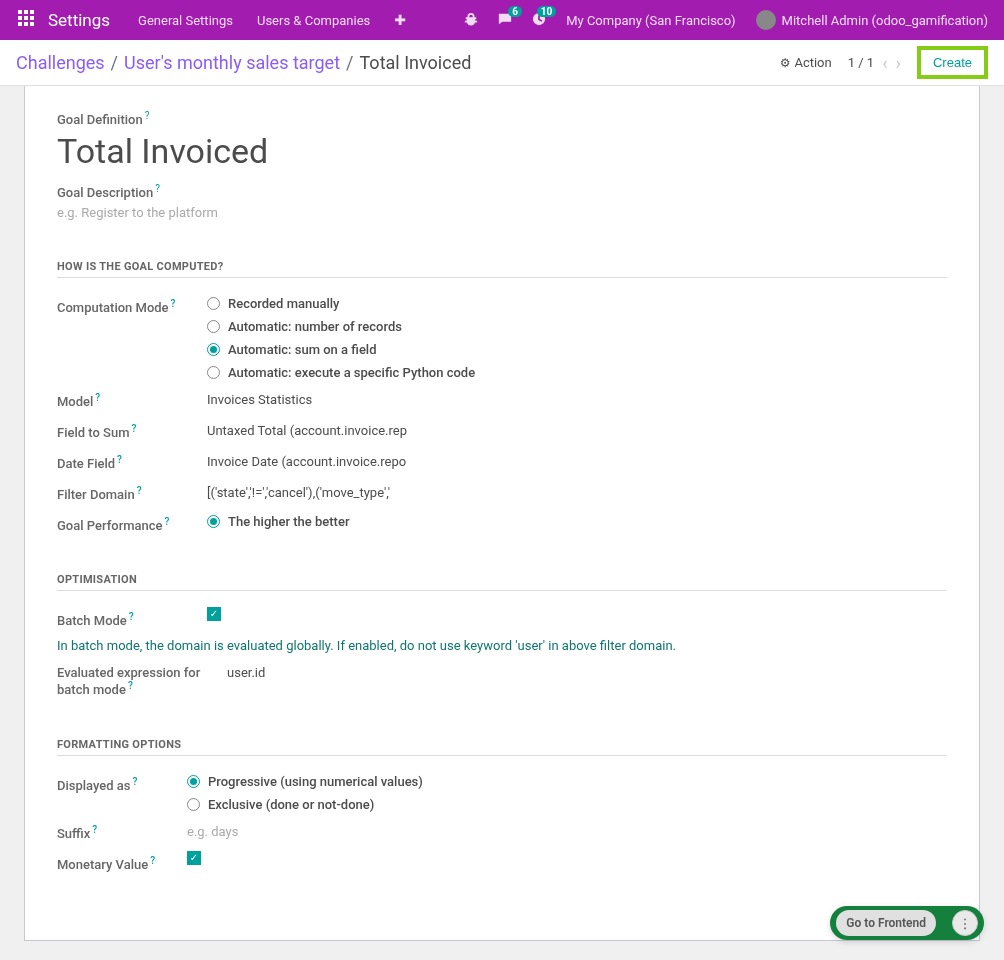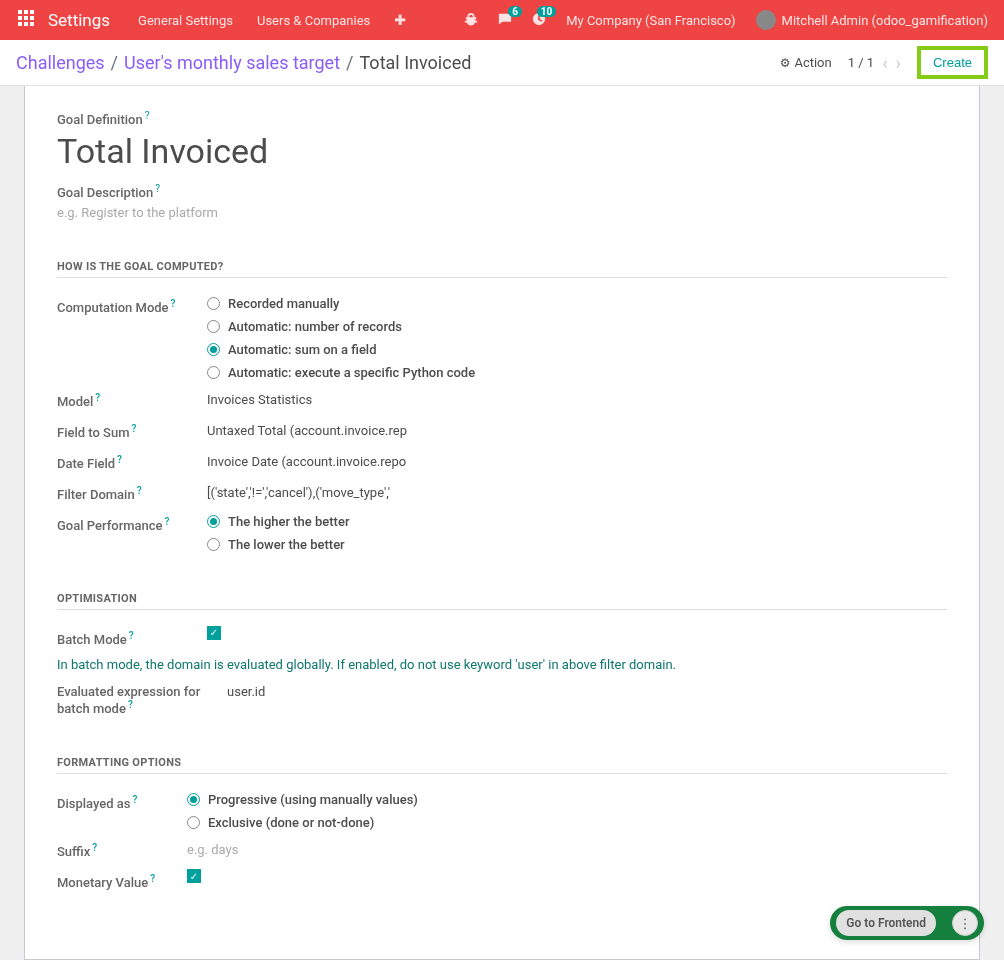--- a/index.html
+++ b/index.html
@@ -1,17 +1,17 @@
 <!DOCTYPE html>
 <html><head>
 <meta charset="utf-8">
 <style>
 * { box-sizing: border-box; margin: 0; padding: 0; }
 body { font-family: -apple-system, BlinkMacSystemFont, "Segoe UI", Roboto, sans-serif; background: #f0f0f0; font-size: 13px; color: #4c4c4c; width: 1004px; }
-.navbar { background: #ef4444; height: 40px; display: flex; align-items: center; color: #fff; padding: 0 8px; justify-content: center; }
+.navbar { background: #a21caf; height: 40px; display: flex; align-items: center; color: #fff; padding: 0 8px; justify-content: center; }
 .apps-icon { width: 20px; height: 20px; display: grid; grid-template-columns: repeat(3, 4px); grid-template-rows: repeat(3, 4px); gap: 2px; margin: 0 10px; cursor: pointer; }
 .apps-icon span { background: #fff; width: 4px; height: 4px; }
 .navbar-brand { font-size: 17px; color: #fff; margin-right: 16px; }
 .nav-link { color: rgba(255,255,255,0.85); padding: 0 12px; font-size: 13px; cursor: pointer; }
 .nav-plus { color: rgba(255,255,255,0.85); padding: 0 12px; font-size: 14px; cursor: pointer; }
 .nav-spacer { flex: 1; }
 .nav-icon-group { display: flex; align-items: center; gap: 4px; }
 .nav-icon { position: relative; padding: 0 8px; cursor: pointer; color: rgba(255,255,255,0.85); }
 .badge { position: absolute; top: -6px; right: -2px; background: #00a09d; color: #fff; border-radius: 8px; padding: 0 4px; font-size: 10px; font-weight: bold; min-width: 14px; text-align: center; }
 .company { color: rgba(255,255,255,0.85); padding: 0 12px; font-size: 13px; cursor: pointer; }
@@ -180,24 +180,20 @@
         <span class="text-field">[('state','!=','cancel'),('move_type','</span>
       </div>
   </div>
   <div class="form-row">
     <div class="field-label"><span>Goal Performance</span><sup class="help-sup">?</sup></div>
     <div class="radio-group field-value">
       <label class="radio-item">
           <span class="radio-circle checked"></span>
           <span class="radio-label">The higher the better</span>
         </label>
-      <label class="radio-item">
-          <span class="radio-circle"></span>
-          <span class="radio-label">The lower the better</span>
-        </label>
     </div>
   </div>
 
   <div class="section-title">OPTIMISATION</div>
   <hr class="section-hr">
 
   <div class="form-row">
     <div class="field-label"><span>Batch Mode</span><sup class="help-sup">?</sup></div>
     <div class="field-value">
         <span class="checkbox">✓</span>
@@ -212,21 +208,21 @@
   </div>
 
   <div class="section-title">FORMATTING OPTIONS</div>
   <hr class="section-hr">
 
   <div class="form-row">
     <div class="field-label" style="width:110px"><span>Displayed as</span><sup class="help-sup">?</sup></div>
     <div class="radio-group field-value">
       <label class="radio-item">
           <span class="radio-circle checked"></span>
-          <span class="radio-label">Progressive (using manually values)</span>
+          <span class="radio-label">Progressive (using numerical values)</span>
         </label>
       <label class="radio-item">
           <span class="radio-circle"></span>
           <span class="radio-label">Exclusive (done or not-done)</span>
         </label>
     </div>
   </div>
   <div class="form-row">
     <div class="field-label" style="width:110px"><span>Suffix</span><sup class="help-sup">?</sup></div>
     <div class="field-value">

